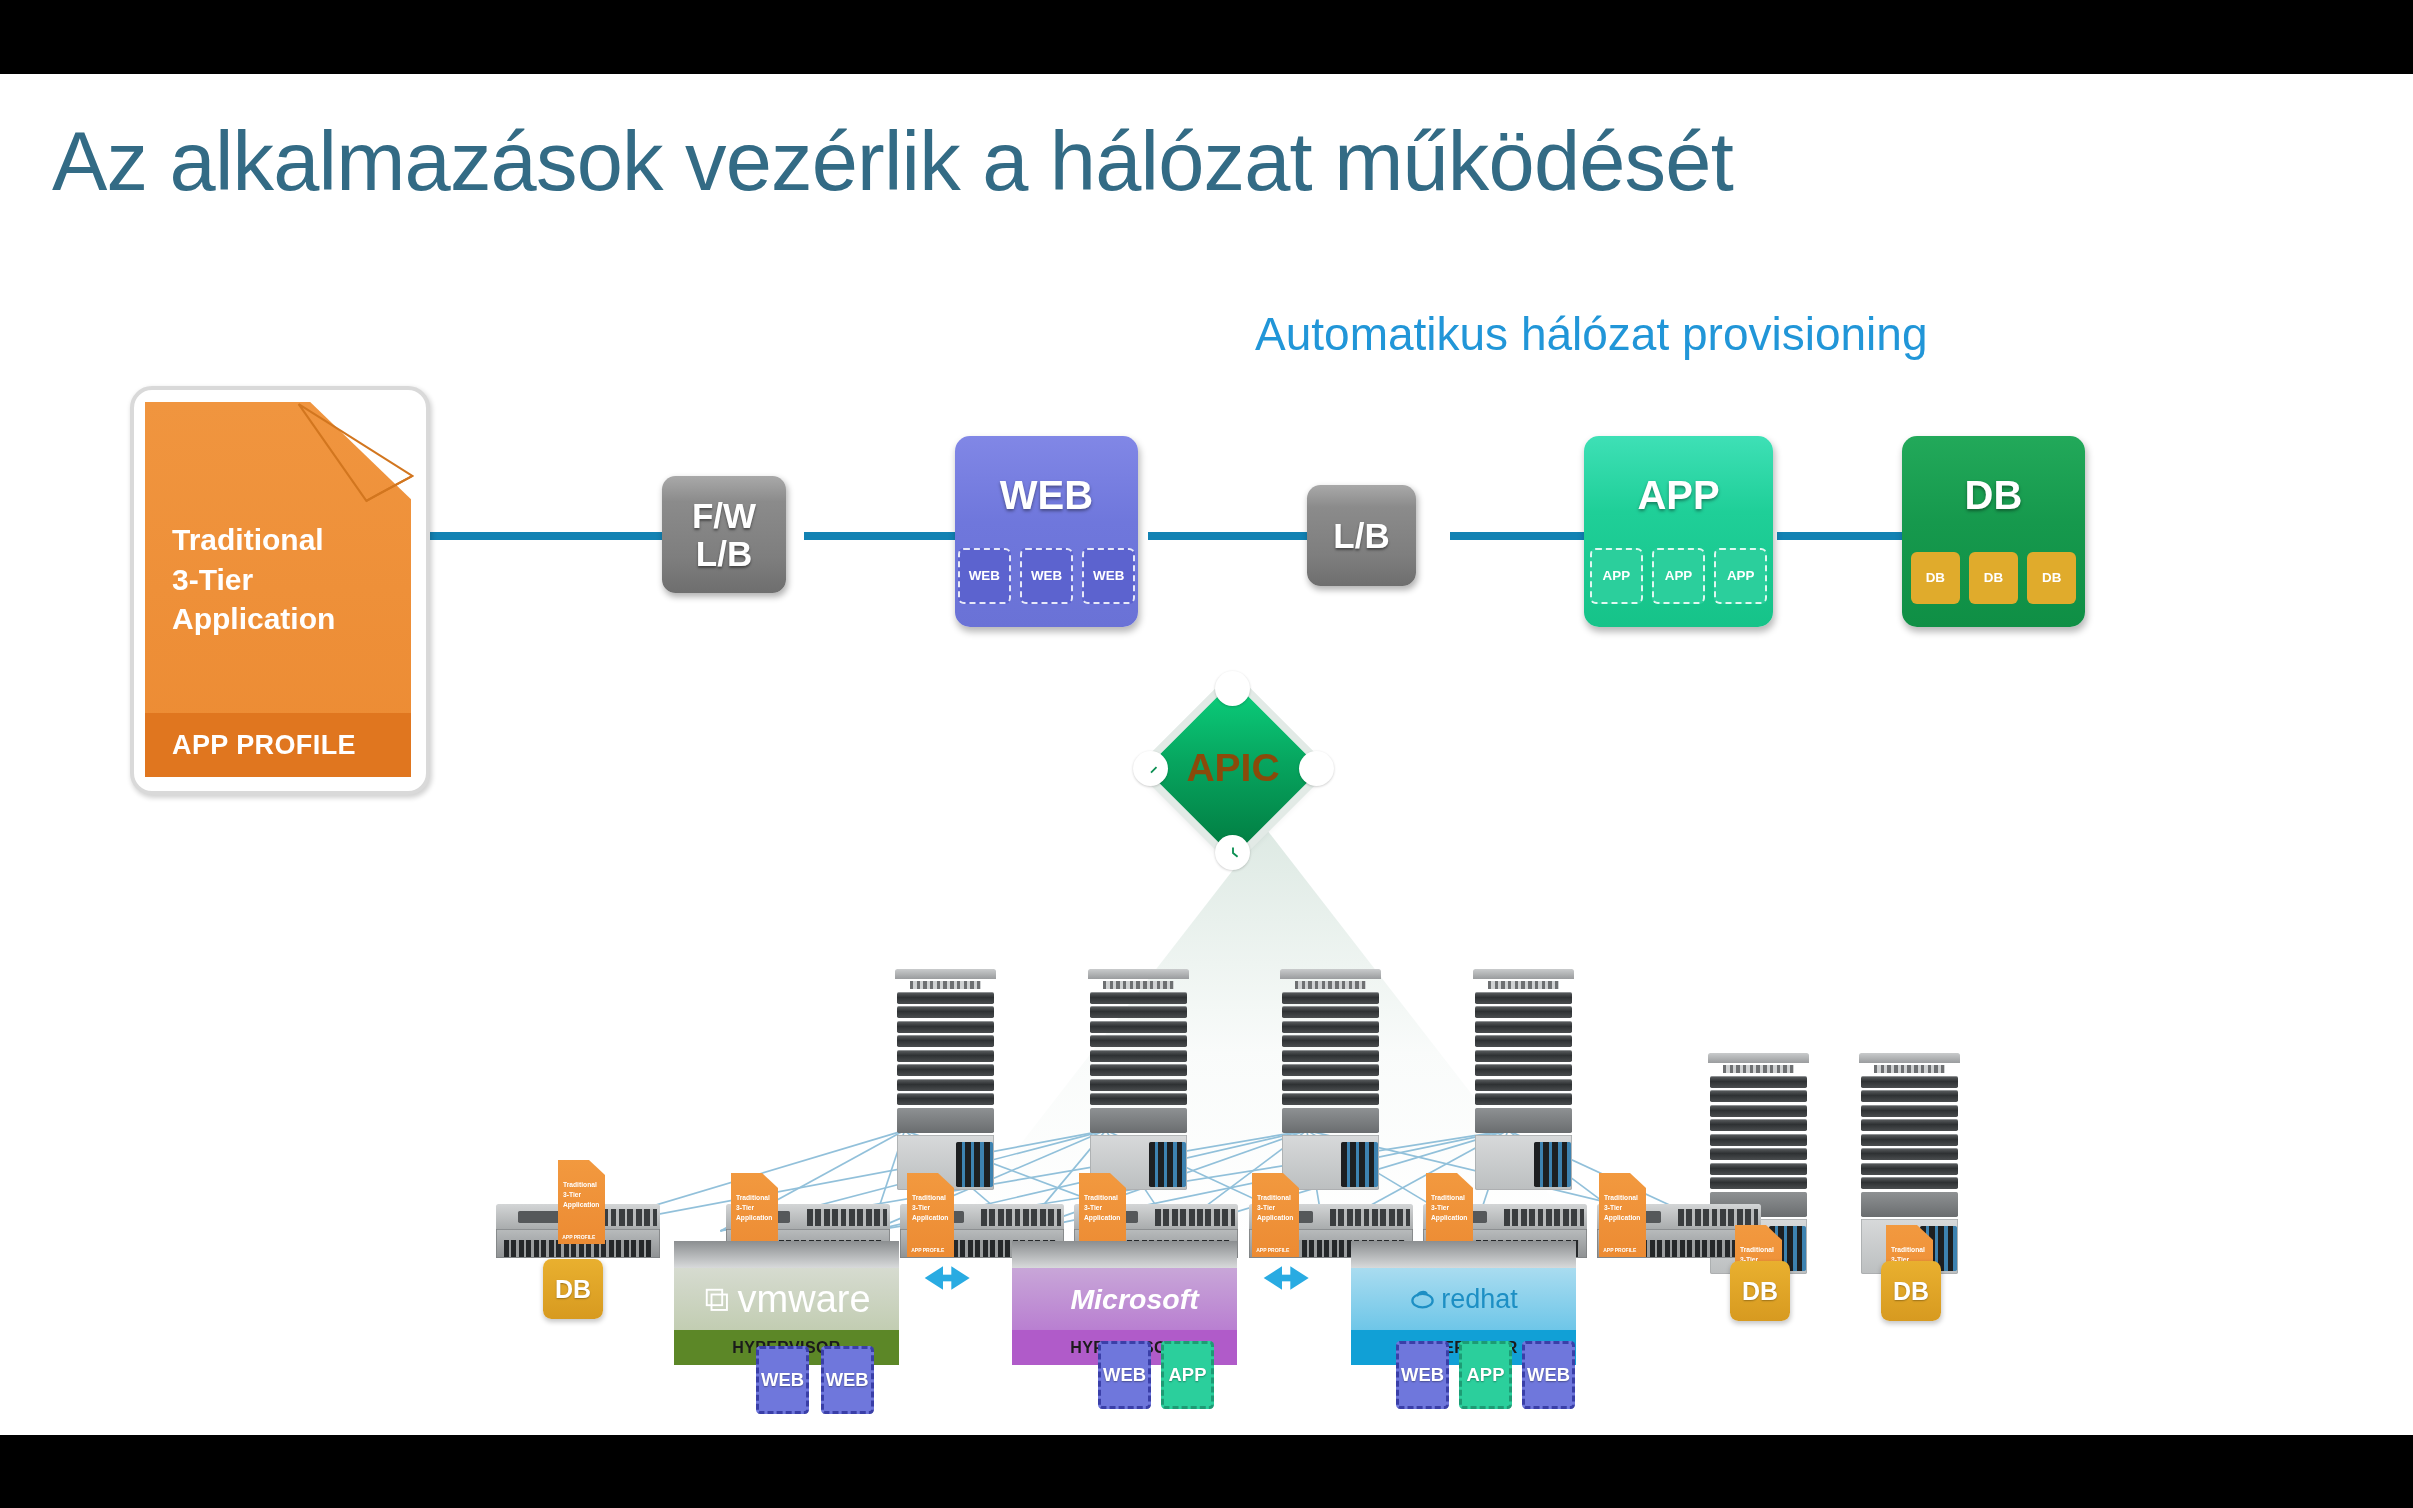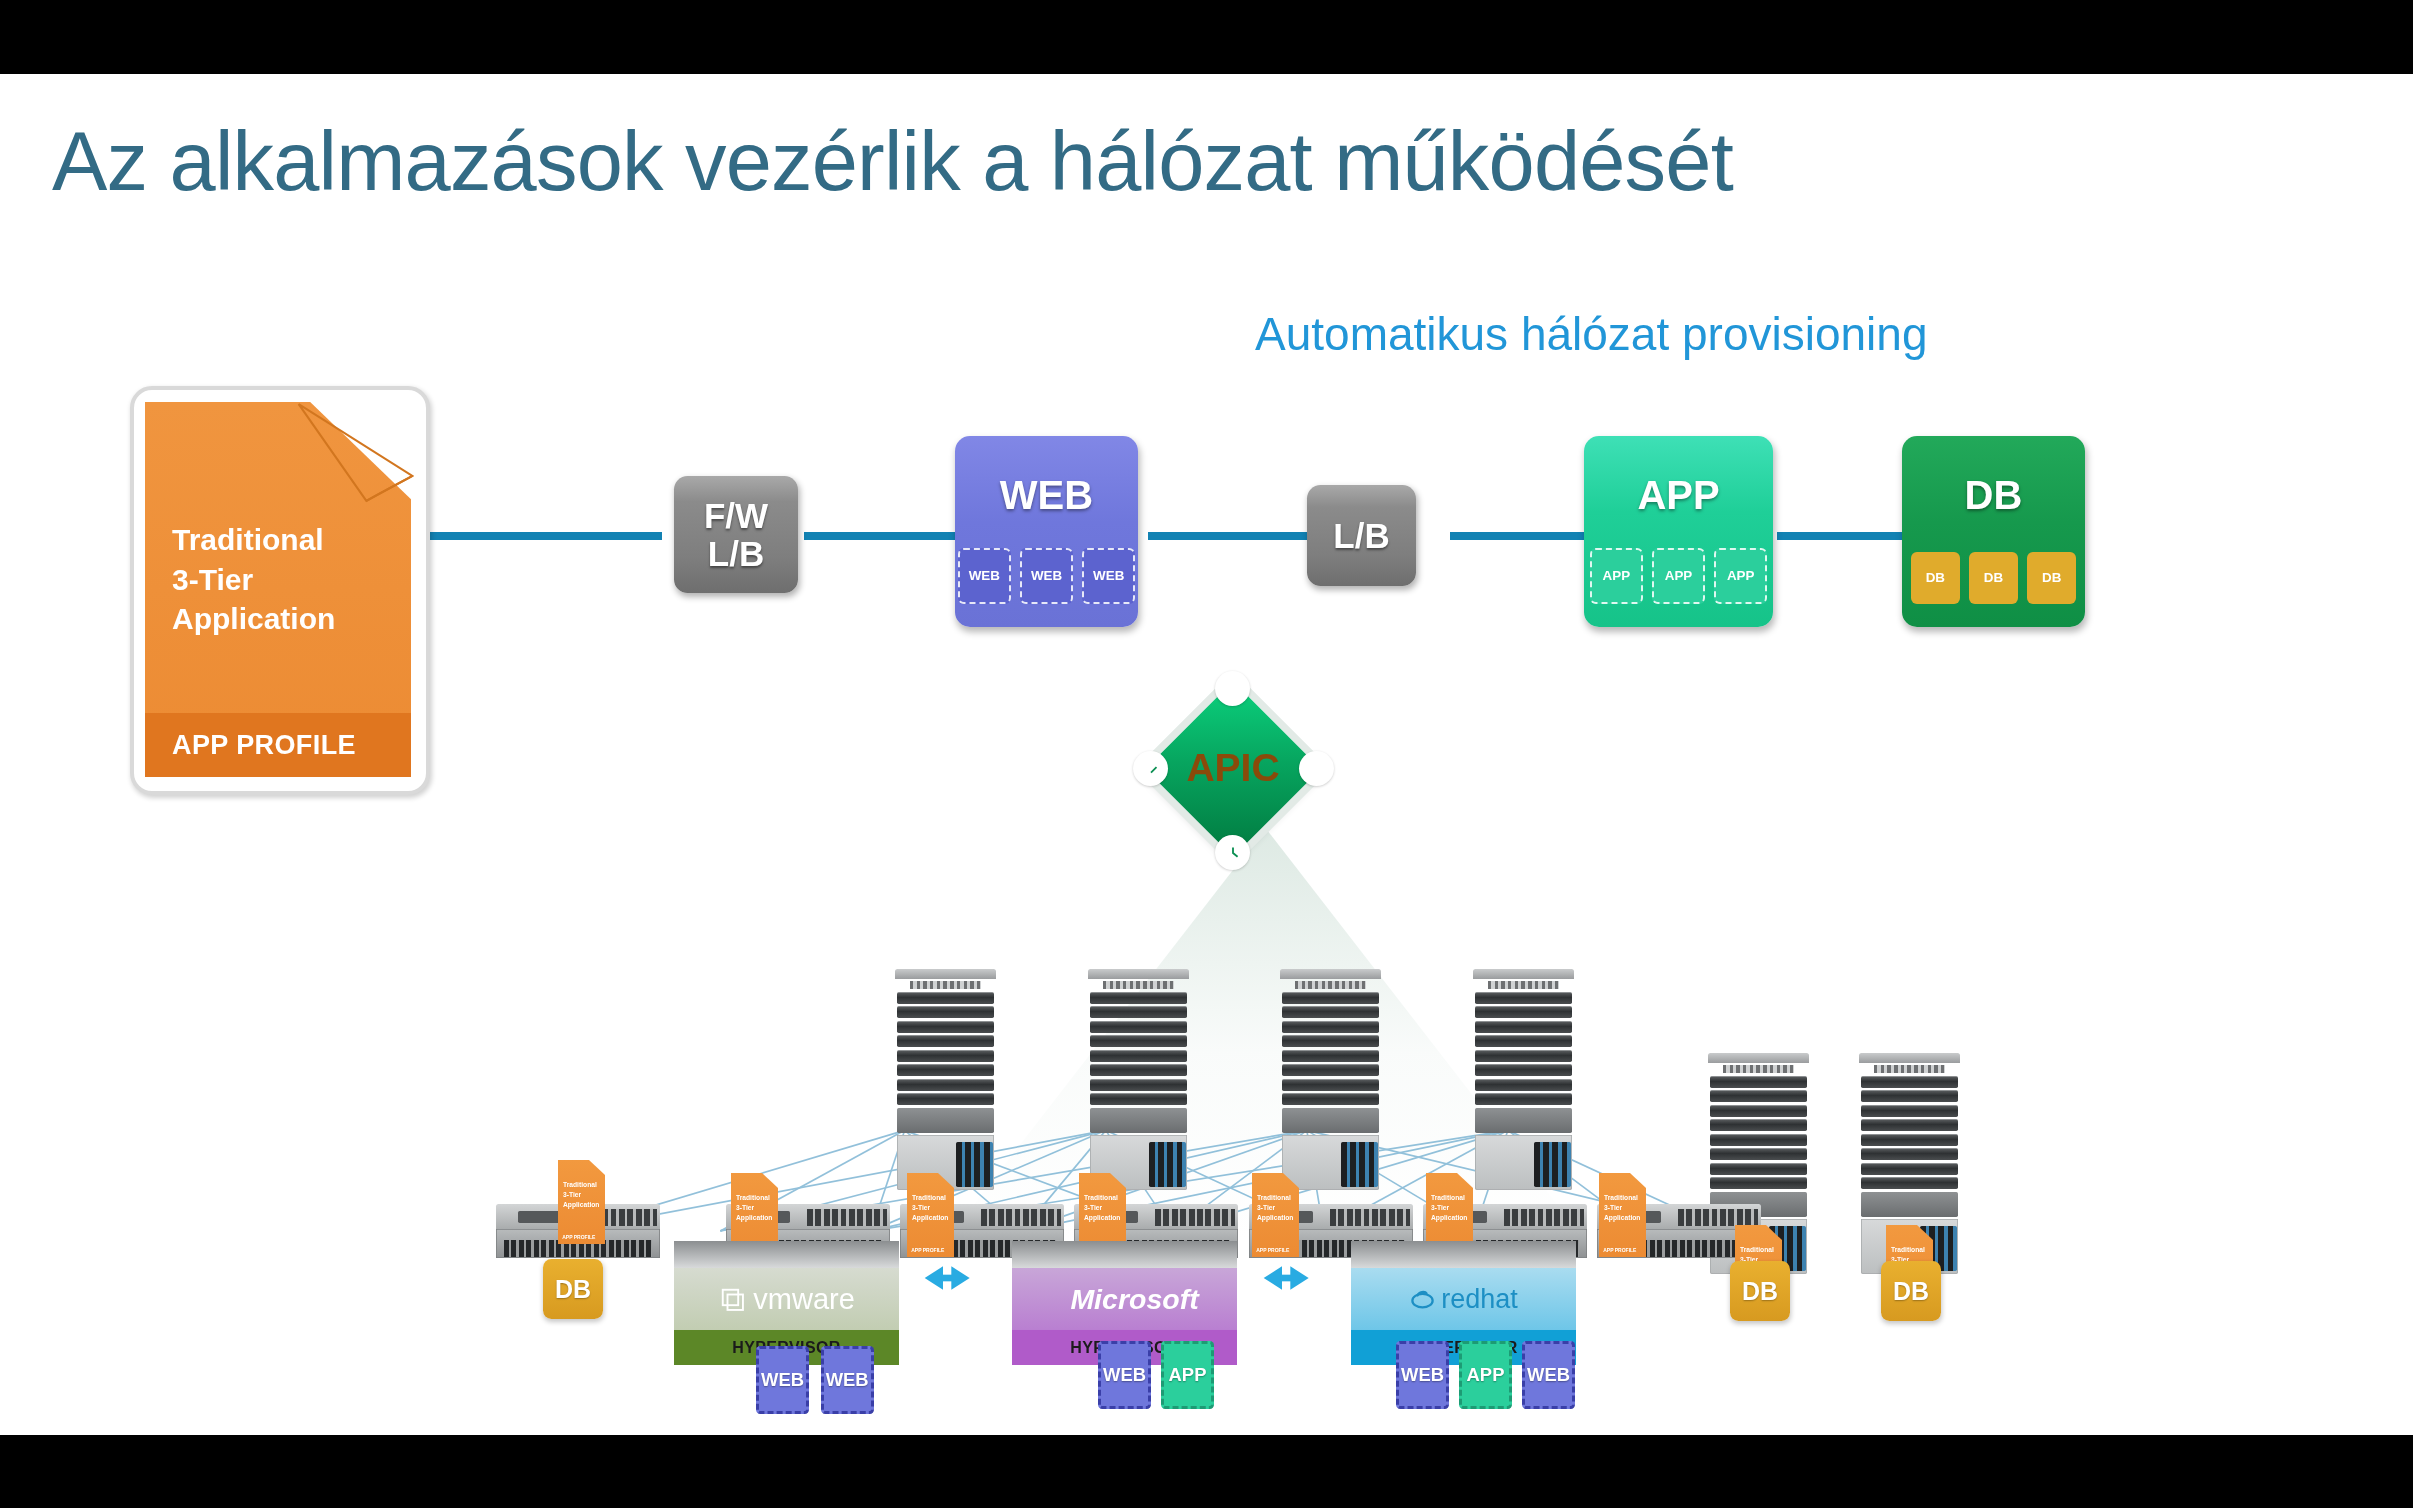--- a/index.html
+++ b/index.html
@@ -130,21 +130,21 @@
       <path d="M138 88 C120 98 100 108 83 118" fill="none" stroke="#d2761f" stroke-width="2.5"></path>
     </svg>
     <div class="appcard-txt">
       <div>Traditional</div>
       <div>3-Tier</div>
       <div>Application</div>
     </div>
     <div class="appcard-profile">APP PROFILE</div>
   </div>
 
-  <div class="boxgray" style="left:662px;top:402px;width:124px;height:117px;font-size:35px;flex-direction:column;margin-left:12px;">
+  <div class="boxgray" style="left:662px;top:402px;width:124px;height:117px;font-size:35px;flex-direction:column;">
     <span>F/W</span>
     <span>L/B</span>
   </div>
 
   <div class="tierbox web-tier" style="left:955px;top:362px;width:183px;height:191px;">
     <div class="tlabel">WEB</div>
     <div class="chips">
       <div class="chip dash">WEB</div>
       <div class="chip dash">WEB</div>
       <div class="chip dash">WEB</div>
@@ -455,21 +455,21 @@
     <div class="t2">APP PROFILE</div>
   </div>
 
   <div class="hvblock" style="left:674px;top:1167px;">
     <div class="hv-top"></div>
     <div class="hv-mid" style="background:linear-gradient(180deg,#d6dbd0,#c2cdb2);">
       <svg width="28.5" height="28.5" viewBox="0 0 24 24" style="margin-right:6.7px;">
         <rect x="4" y="4" width="13" height="13" fill="none" stroke="#fff" stroke-width="1.6"></rect>
         <rect x="8" y="8" width="13" height="13" fill="none" stroke="#fff" stroke-width="1.6"></rect>
       </svg>
-      <span style="color:#fff;font-size:29px;">vmware</span>
+      <span style="color:#fff;font-size:38px;">vmware</span>
     </div>
     <div class="hv-bot" style="background:#5c8727;">
       <span>HYPERVISOR</span>
     </div>
   </div>
 
   <div class="hvblock" style="left:1012px;top:1167px;">
     <div class="hv-top"></div>
     <div class="hv-mid" style="background:linear-gradient(180deg,#c8a6d8,#b97fd1);padding-left:20px;">
       <span style="color:#fff;font-size:28.5px;font-weight:bold;font-style:italic;">Microsoft</span>

